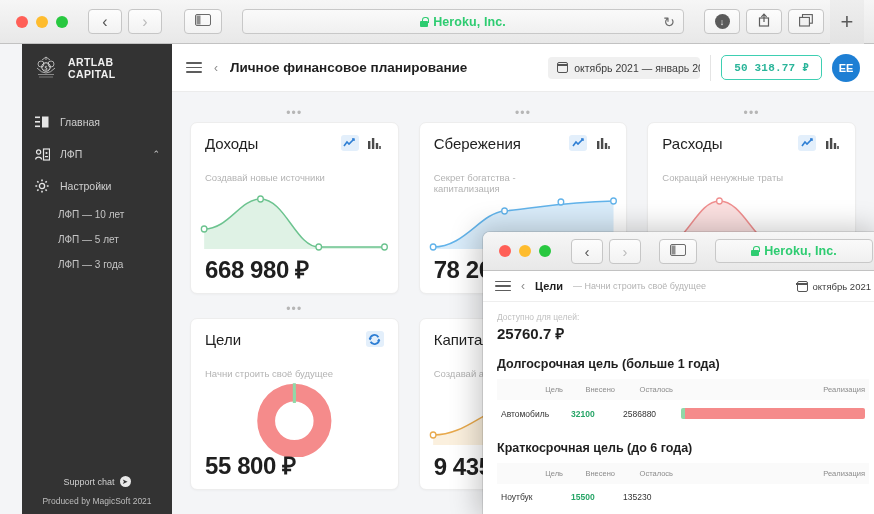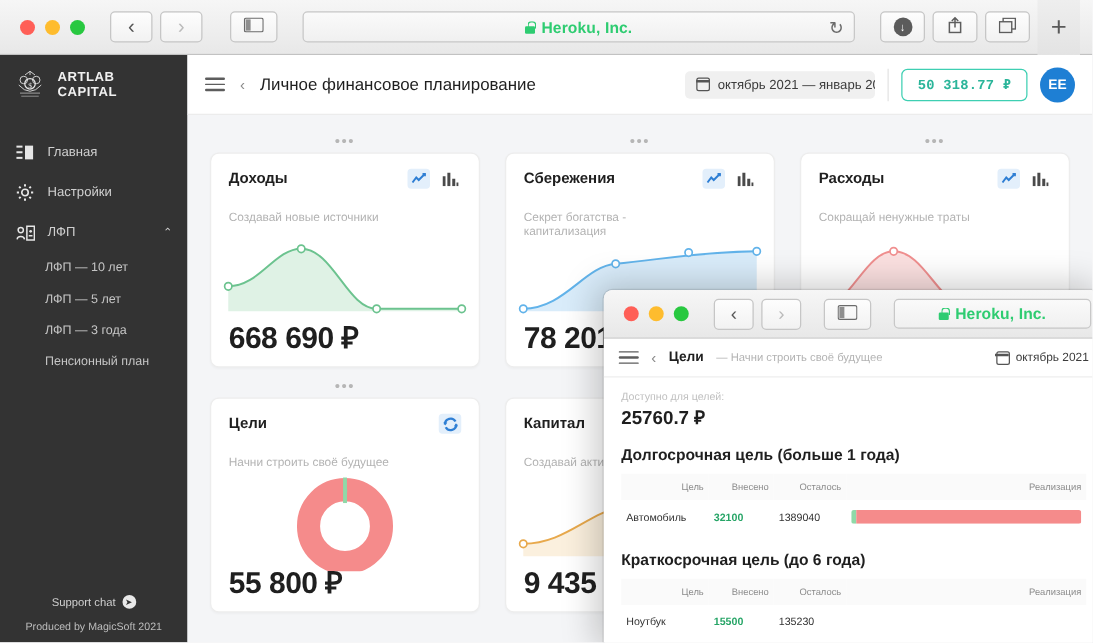--- a/index.html
+++ b/index.html
@@ -47,21 +47,21 @@
   .lock:after { content:""; position:absolute; left:0; bottom:0; width:8px; height:6px; background:#2ecc71; border-radius:1px; }
   .lock:before { content:""; position:absolute; left:1.5px; top:0; width:5px; height:5px; border:1.5px solid #2ecc71; border-bottom:none; border-radius:3px 3px 0 0; }
   .reload { position:absolute; right:8px; color:#6b6b6b; font-size:14px; }
 
   .right-btns { display:flex; gap:6px; align-items:center; }
   .plus-btn { width:34px; height:44px; display:flex; align-items:center; justify-content:center; font-size:22px; color:#5a5a5a; background:linear-gradient(#eeeeee,#e3e3e3); }
 
   .dl-circle { width:15px; height:15px; border-radius:50%; background:#5b5b5b; display:flex; align-items:center; justify-content:center; color:#fff; font-size:9px; }
 
   
-  .app { position:absolute; left:0; top:44px; width:874px; height:470px; display:flex; background:#f4f5f7; }
+  .app { position:absolute; left:0; top:44px; width:874px; height:470px; display:flex; background:#f4f5f7;padding-left:22px; }
 
   .sidebar { width:150px; background:#333333; color:#dcdcdc; position:relative; flex:none; }
   .brand { height:48px; display:flex; align-items:center; gap:8px; padding:0 10px; }
   .crest { width:28px; height:28px; flex:none; position:relative; }
   .brand-name { font-size:10.5px; font-weight:700; letter-spacing:.4px; color:#f0f0f0; }
 
   .nav { margin-top:14px; }
   .nav-item { display:flex; align-items:center; gap:10px; padding:8px 12px; font-size:10.5px; color:#cfcfcf; position:relative; }
   .nav-item .ic { width:16px; height:16px; flex:none; display:flex; align-items:center; justify-content:center; color:#e6e6e6; }
   .chev { position:absolute; right:12px; font-size:9px; color:#cfcfcf; }
@@ -72,35 +72,35 @@
   .support { font-size:9px; color:#d0d0d0; display:flex; gap:5px; align-items:center; justify-content:center; }
   .tg { width:11px; height:11px; border-radius:50%; background:#e9e9e9; color:#333; font-size:7px; display:flex; align-items:center; justify-content:center; }
   .produced { font-size:8.5px; color:#bdbdbd; margin-top:9px;text-align:center; }
 
   
   .main { flex:1; position:relative; background:#f4f5f7; overflow:hidden; }
   .topbar { height:48px; background:#fff; display:flex; align-items:center; padding:0 14px; gap:12px; border-bottom:1px solid #ececec; }
   .burger { width:16px; display:flex; flex-direction:column; gap:3px; }
   .burger i { display:block; height:1.6px; background:#5d5d5d; border-radius:1px; }
   .back-c { color:#8b8b8b; font-size:12px; }
-  .page-title { font-size:13.5px; font-weight:400; color:#1f1f1f; }
+  .page-title { font-size:13.5px; font-weight:700; color:#1f1f1f; }
   .topbar-right { margin-left:auto; display:flex; align-items:center; gap:10px; }
   .date-pill { background:#f0f0f0; border-radius:4px; padding:5px 9px; font-size:10.5px; color:#3c3c3c; display:flex; align-items:center; gap:6px; max-width:152px; overflow:hidden; white-space:nowrap; }
   .cal-ic { width:11px; height:11px; border:1.3px solid #555; border-radius:2px; position:relative; flex:none; }
   .cal-ic:before { content:""; position:absolute; left:-1.3px; top:1px; width:11px; height:2px; background:#555; }
   .divider-v { width:1px; height:26px; background:#e4e4e4; }
   .balance { border:1px solid #3ecfb2; border-radius:5px; padding:5px 12px; font-size:11px; color:#2bb59a; font-weight:700; font-family:"Liberation Mono", monospace; letter-spacing:.2px; }
   .avatar { width:28px; height:28px; border-radius:50%; background:#1e7fd4; color:#fff; font-size:11px; font-weight:700; display:flex; align-items:center; justify-content:center; }
 
   .grid { padding:6px 18px 0 18px; display:grid; grid-template-columns:repeat(3,1fr); gap:0 20px; }
   .cell { padding-top:10px; }
   .dots { text-align:center; color:#b6b6b6; font-size:12px; letter-spacing:1.2px; line-height:10px; height:14px; }
   .card { background:#fff; border:1px solid #ededed; border-radius:7px; padding:12px 14px 10px 14px; height:172px; position:relative; overflow:hidden; box-shadow:0 1px 2px rgba(0,0,0,.03); }
   .card-head { display:flex; align-items:flex-start; }
-  .card-title { font-size:12px; font-weight:700; color:#1f1f1f; }
+  .card-title { font-size:15px; font-weight:400; color:#1f1f1f; }
   .card-sub { font-size:9.5px; color:#b3b3b3; margin-top:20px; }
   .card-icons { margin-left:auto; display:flex; gap:7px; align-items:center; }
   .icon-box { width:18px; height:16px; border-radius:3px; display:flex; align-items:center; justify-content:center; }
   .icon-box.active { background:#e3effb; }
   .chart-wrap { position:absolute; left:0; right:0; top:68px; height:62px; }
   .card-value { position:absolute; left:14px; bottom:8px; font-size:24px; font-weight:700; color:#1f1f1f; letter-spacing:-.4px; white-space:nowrap; }
 
   
   .win2 { position:absolute; left:483px; top:232px; width:400px; height:290px;
           background:#fff; border-radius:7px 7px 0 0;
@@ -215,48 +215,47 @@
                 <rect x="0" y="0.5" width="5" height="1.6" fill="#e6e6e6"></rect>
                 <rect x="0" y="5" width="5" height="1.6" fill="#e6e6e6"></rect>
                 <rect x="0" y="9.5" width="5" height="1.6" fill="#e6e6e6"></rect>
                 <rect x="7" y="0.5" width="6.5" height="11" fill="#e6e6e6"></rect>
               </svg>
           </span>
           <span>Главная</span>
         </div>
         <div class="nav-item">
           <span class="ic">
-            <svg width="14" height="14" viewBox="0 0 14 14">
-                <circle cx="7" cy="7" r="2.6" fill="none" stroke="#e6e6e6" stroke-width="1.3"></circle>
-                <g stroke="#e6e6e6" stroke-width="1.6">
-                  <path d="M7 0.4V2.2M7 11.8V13.6M0.4 7H2.2M11.8 7H13.6M2.3 2.3 L3.5 3.5M10.5 10.5 L11.7 11.7M11.7 2.3 L10.5 3.5M3.5 10.5 L2.3 11.7"></path>
-                </g>
-              </svg>
-          </span>
-          <span>Настройки</span>
-        </div>
-        <div class="nav-item">
-          <span class="ic">
             <svg width="15" height="13" viewBox="0 0 15 13">
                 <circle cx="3.6" cy="4" r="2.1" fill="none" stroke="#e6e6e6" stroke-width="1.2"></circle>
                 <path d="M0.6 11.5 C0.9 8.4 6.3 8.4 6.6 11.5" fill="none" stroke="#e6e6e6" stroke-width="1.2"></path>
                 <rect x="8.5" y="1" width="6" height="11" fill="none" stroke="#e6e6e6" stroke-width="1.2"></rect>
                 <circle cx="11.5" cy="5" r="1.1" fill="#e6e6e6"></circle>
                 <rect x="10" y="8" width="3" height="1.2" fill="#e6e6e6"></rect>
               </svg>
           </span>
           <span>ЛФП</span>
           <span class="chev">⌃</span>
         </div>
+        <div class="nav-item">
+          <span class="ic">
+            <svg width="14" height="14" viewBox="0 0 14 14">
+                <circle cx="7" cy="7" r="2.6" fill="none" stroke="#e6e6e6" stroke-width="1.3"></circle>
+                <g stroke="#e6e6e6" stroke-width="1.6">
+                  <path d="M7 0.4V2.2M7 11.8V13.6M0.4 7H2.2M11.8 7H13.6M2.3 2.3 L3.5 3.5M10.5 10.5 L11.7 11.7M11.7 2.3 L10.5 3.5M3.5 10.5 L2.3 11.7"></path>
+                </g>
+              </svg>
+          </span>
+          <span>Настройки</span>
+        </div>
 
         <div class="subnav">
           <div class="subnav-item">ЛФП — 10 лет</div>
           <div class="subnav-item">ЛФП — 5 лет</div>
           <div class="subnav-item">ЛФП — 3 года</div>
-          <div class="subnav-item">Пенсионный план</div>
         </div>
       </div>
 
       <div class="side-footer">
         <div class="support">
           <span>Support chat</span>
           <span class="tg">➤</span>
         </div>
         <div class="produced">Produced by MagicSoft 2021</div>
       </div>
@@ -312,21 +311,21 @@
             <div class="chart-wrap">
               <svg width="100%" height="62" viewBox="0 0 220 62" preserveAspectRatio="none">
                 <path d="M14,38 C40,38 52,8 74,8 C100,8 112,56 136,56 L206,56 L206,58 L14,58 Z" fill="#dff2e5"></path>
                 <path d="M14,38 C40,38 52,8 74,8 C100,8 112,56 136,56 L206,56" fill="none" stroke="#6cc38f" stroke-width="1.6"></path>
                 <circle cx="14" cy="38" r="3" fill="#fff" stroke="#6cc38f" stroke-width="1.4"></circle>
                 <circle cx="74" cy="8" r="3" fill="#fff" stroke="#6cc38f" stroke-width="1.4"></circle>
                 <circle cx="136" cy="56" r="3" fill="#fff" stroke="#6cc38f" stroke-width="1.4"></circle>
                 <circle cx="206" cy="56" r="3" fill="#fff" stroke="#6cc38f" stroke-width="1.4"></circle>
               </svg>
             </div>
-            <div class="card-value">668 690 ₽</div>
+            <div class="card-value">668 980 ₽</div>
           </div>
         </div>
 
         <div class="cell">
           <div class="dots">•••</div>
           <div class="card">
             <div class="card-head">
               <div>
                 <div class="card-title">Сбережения</div>
                 <div class="card-sub">Секрет богатства - капитализация</div>
@@ -529,21 +528,21 @@
               <th class="col-goal">Цель</th>
               <th class="col-in">Внесено</th>
               <th class="col-left">Осталось</th>
               <th>Реализация</th>
             </tr>
           </thead>
           <tbody>
             <tr>
               <td>Автомобиль</td>
               <td class="num-green">32100</td>
-              <td>1389040</td>
+              <td>2586880</td>
               <td>
                 <div class="bar">
                   <span class="done" style="width:2%"></span>
                   <span class="left" style="width:98%"></span>
                 </div>
               </td>
             </tr>
           </tbody>
         </table>
 

